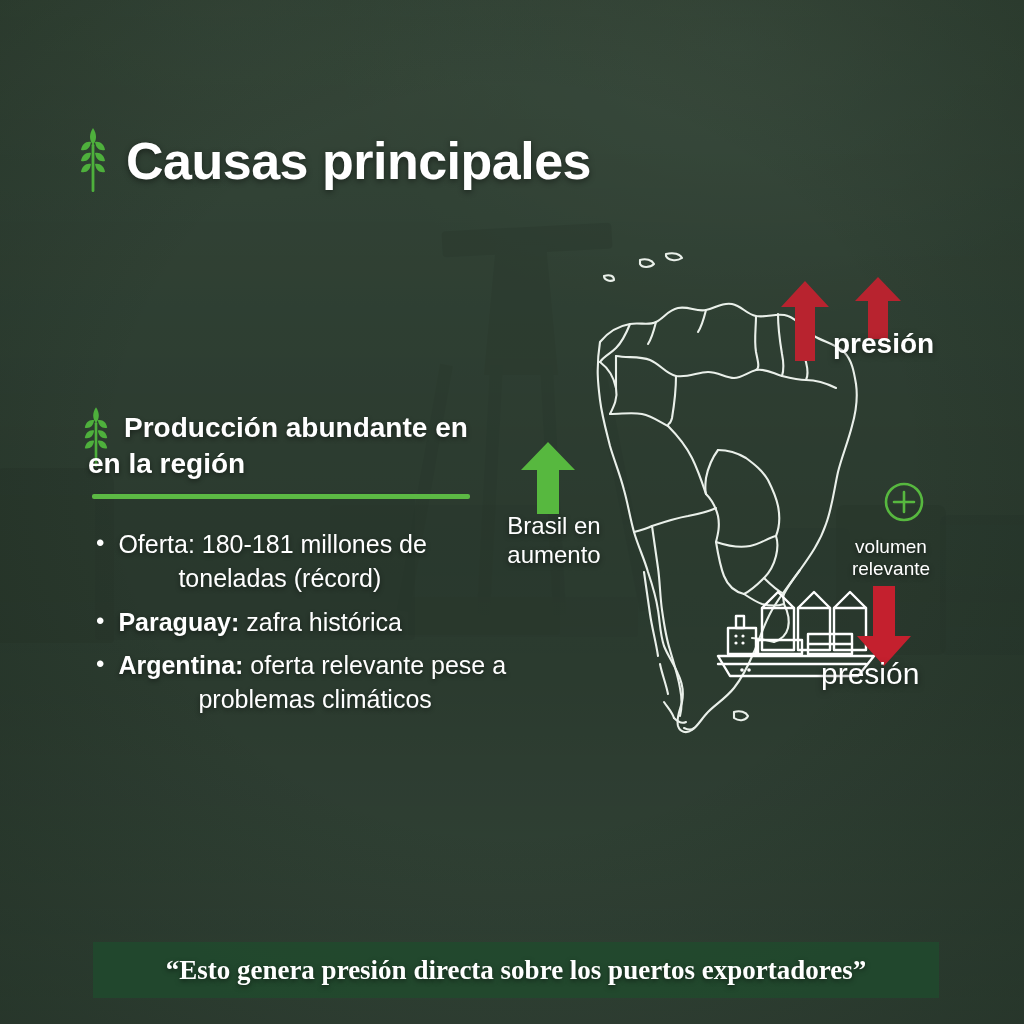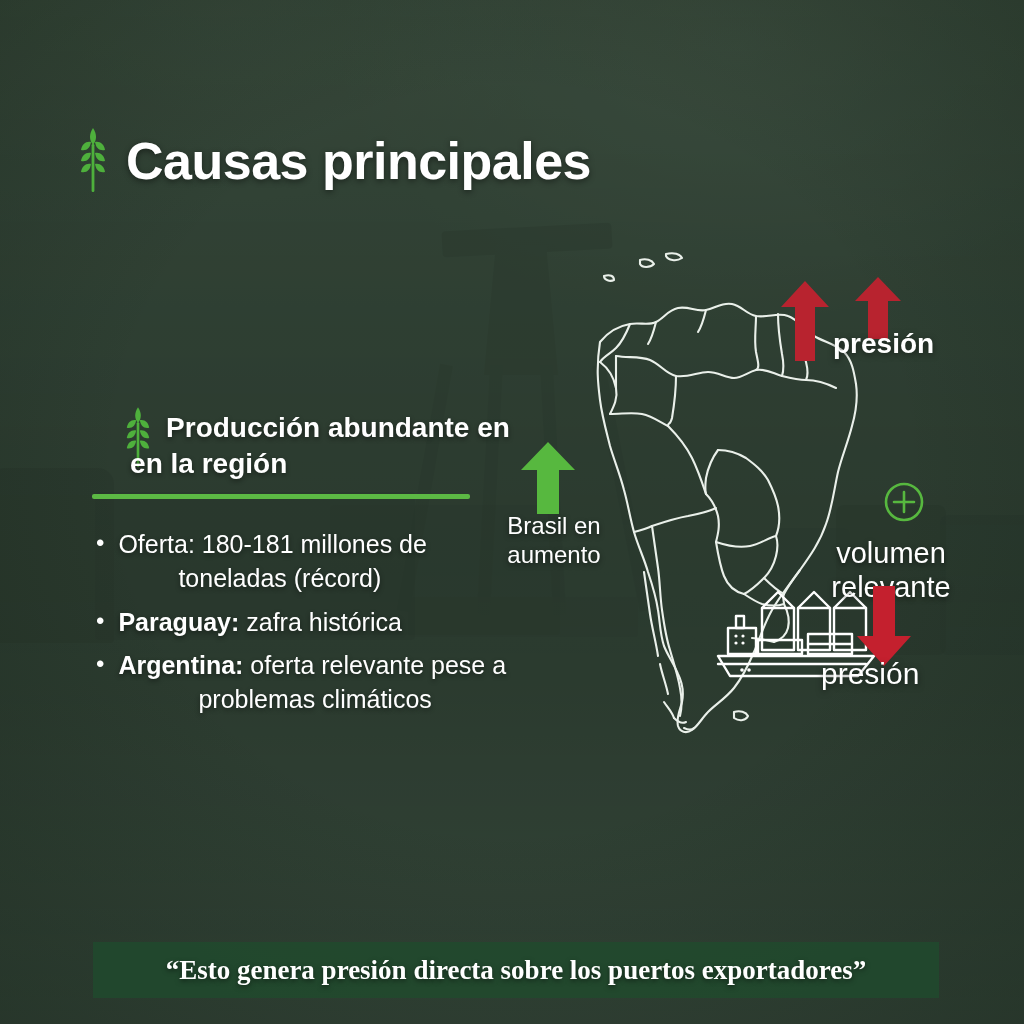--- a/index.html
+++ b/index.html
@@ -117,21 +117,20 @@
   }
 
   
   .wheat{ display:block; }
 
   
   .sub-row{
     position:absolute; left:82px; top:404px;
     display:flex; align-items:flex-start; gap:14px;
     width:470px;
-    justify-content:center;
   }
   .sub-txt{
     font-size:28px; font-weight:bold; color:#ffffff; line-height:1.28;
     text-shadow:0 2px 5px rgba(0,0,0,.45);
     margin-top:6px;
   }
   .sub-line2{ margin-left:-36px; display:block; }
 
   .divider{
     position:absolute; left:92px; top:494px; width:378px; height:5px;
@@ -182,21 +181,21 @@
   .lbl-record{
     position:absolute; left:833px; top:328px;
     font-size:28px; font-weight:bold; color:#ffffff;
     text-shadow:0 2px 6px rgba(0,0,0,.5);
   }
 
   .plus-circle{ position:absolute; left:882px; top:480px; width:44px; height:44px; }
 
   .lbl-volumen{
     position:absolute; left:826px; top:536px; width:130px;
-    font-size:29px; color:#ffffff; line-height:1.18; text-align:center;
+    font-size:19px; color:#ffffff; line-height:1.18; text-align:center;
     text-shadow:0 2px 5px rgba(0,0,0,.5);
   }
   .arrow-red-down{ position:absolute; left:857px; top:586px; width:54px; height:80px; }
   .lbl-presion{
     position:absolute; left:821px; top:657px;
     font-size:30px; font-weight:normal; color:#ffffff;
     text-shadow:0 2px 6px rgba(0,0,0,.5);
   }
 
   

